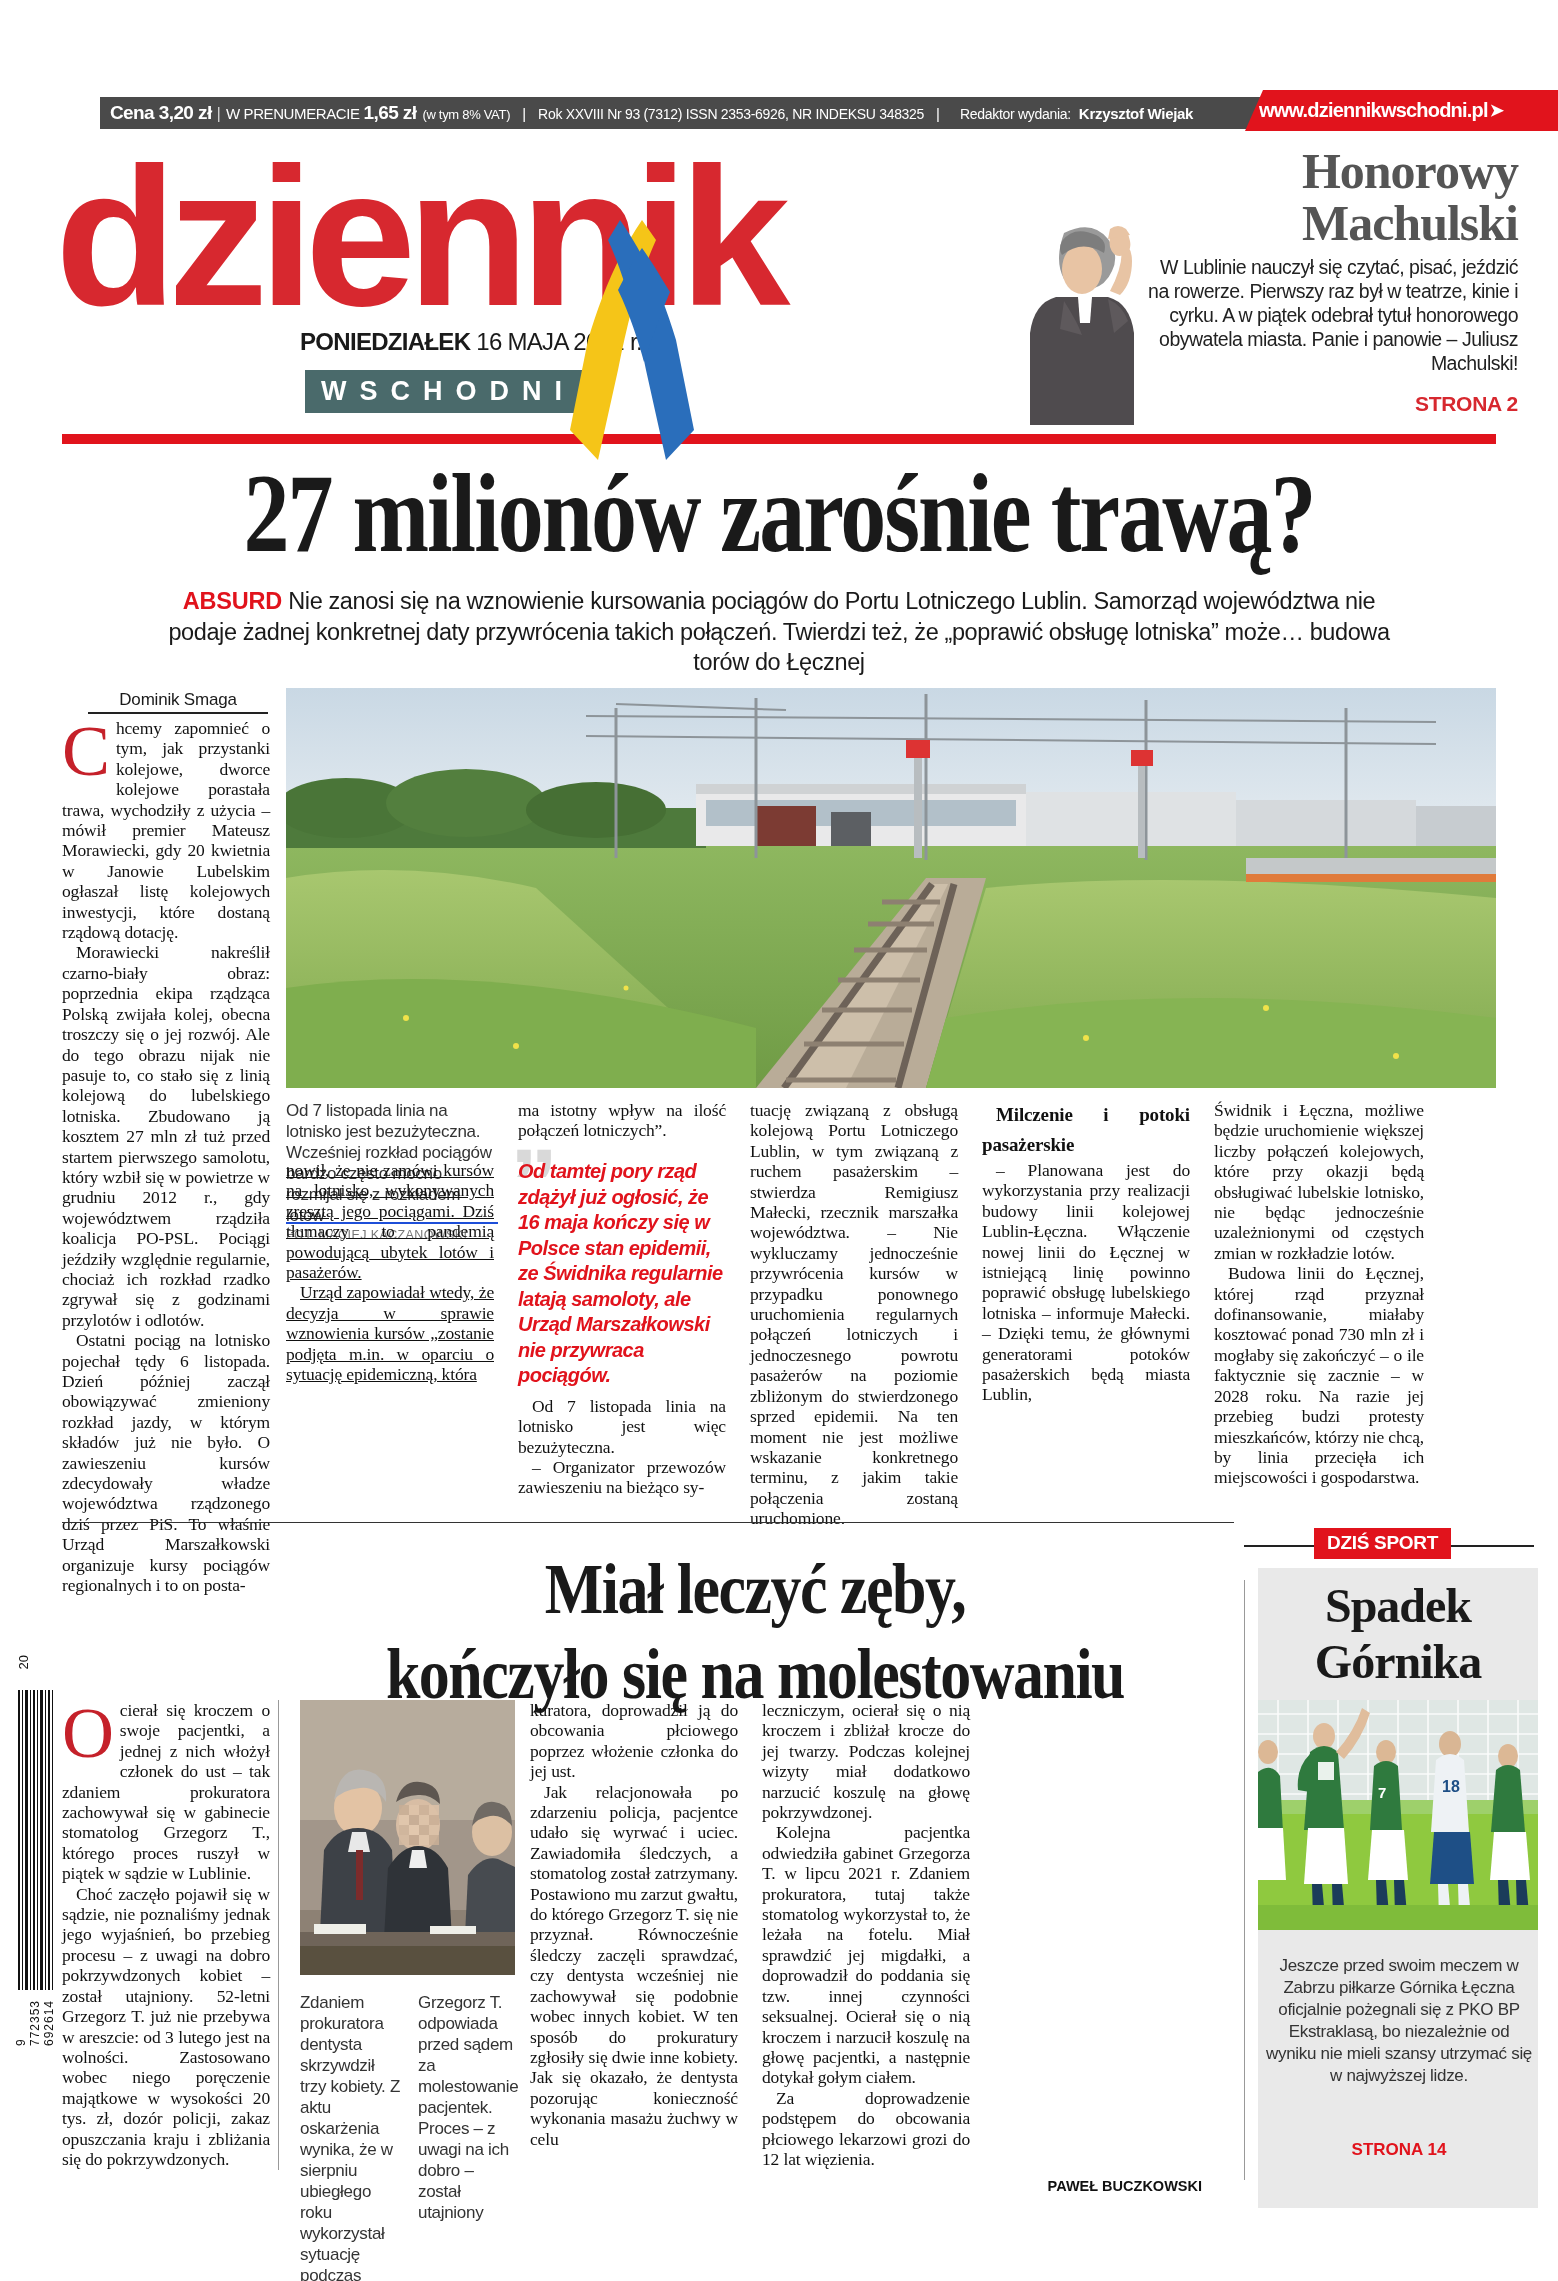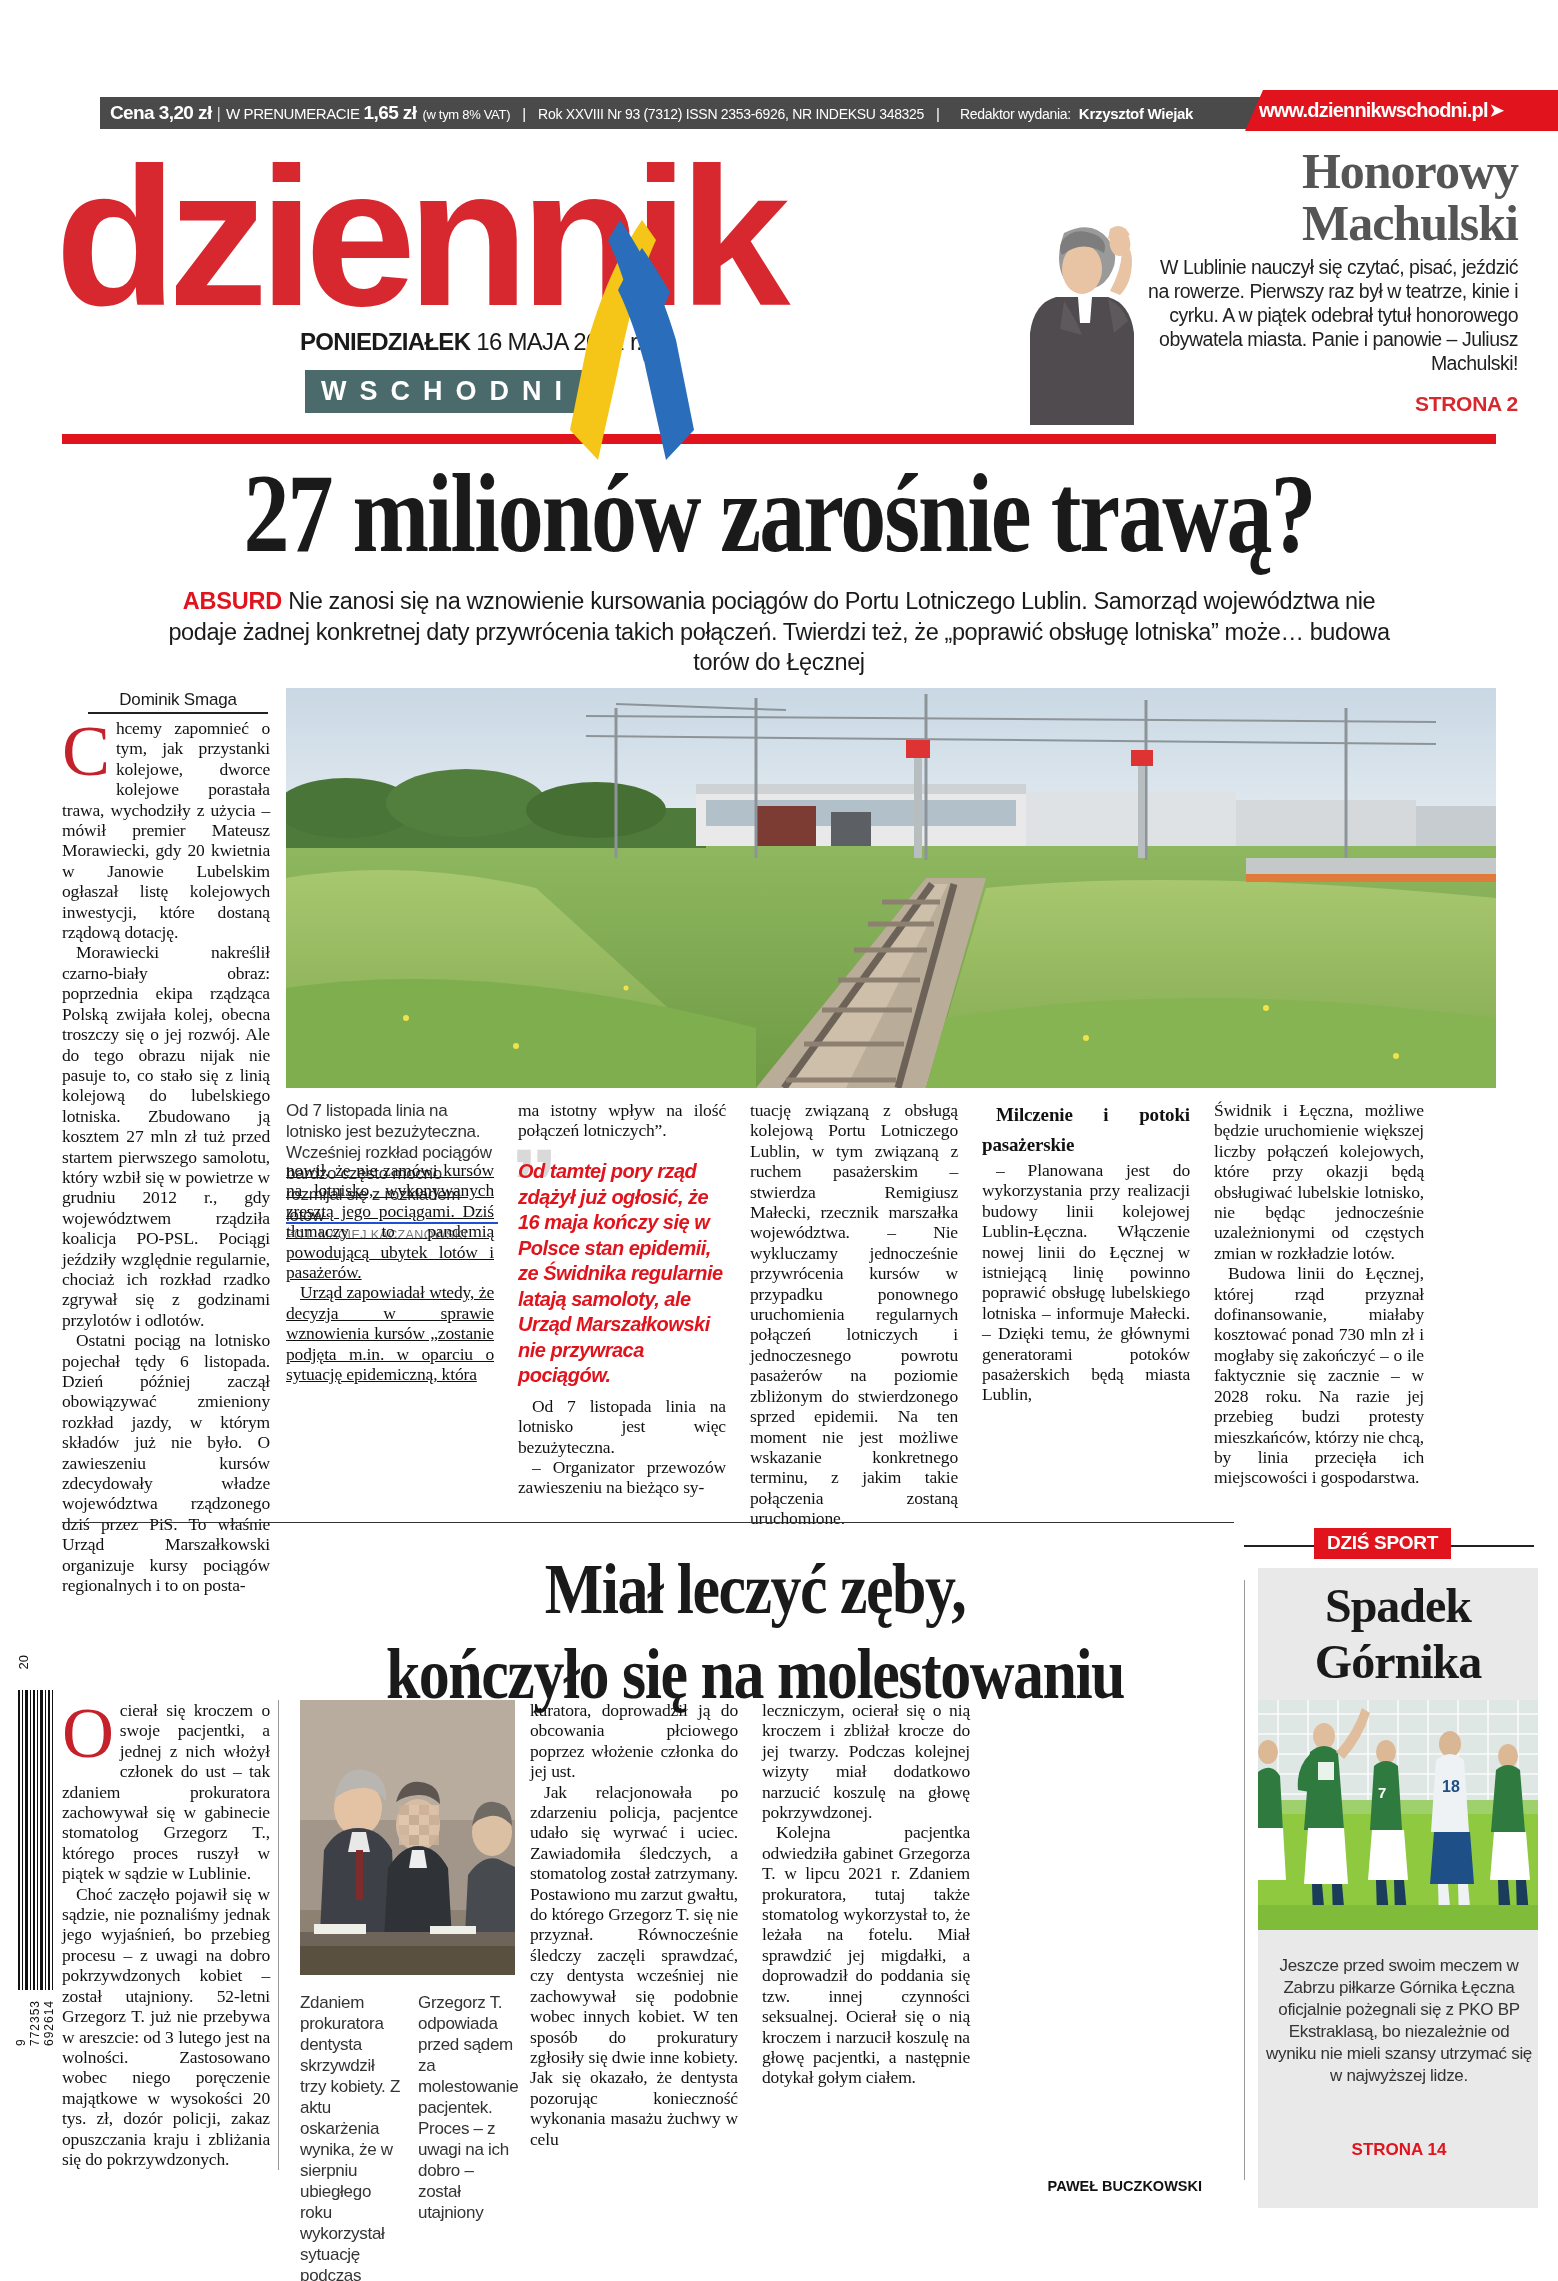--- a/index.html
+++ b/index.html
@@ -492,20 +492,21 @@
   <div class="a2cap" style="left:418px; top:1992px; width:100px;">Grzegorz T. odpowiada przed sądem za molestowanie pacjentek. Proces – z uwagi na ich dobro – został utajniony</div>
 
   <div class="col" id="a2c3">
     <p class="noind">kuratora, doprowadził ją do obcowania płciowego poprzez włożenie członka do jej ust.</p>
     <p>Jak relacjonowała po zdarzeniu policja, pacjentce udało się wyrwać i uciec. Zawiadomiła śledczych, a stomatolog został zatrzymany. Postawiono mu zarzut gwałtu, do którego Grzegorz T. się nie przyznał. Równocześnie śledczy zaczęli sprawdzać, czy dentysta wcześniej nie zachowywał się podobnie wobec innych kobiet. W ten sposób do prokuratury zgłosiły się dwie inne kobiety. Jak się okazało, że dentysta pozorując konieczność wykonania masażu żuchwy w celu</p>
   </div>
 
   <div class="col" id="a2c4">
     <p class="noind">leczniczym, ocierał się o nią kroczem i zbliżał krocze do jej twarzy. Podczas kolejnej wizyty miał dodatkowo narzucić koszulę na głowę pokrzywdzonej.</p>
     <p>Kolejna pacjentka odwiedziła gabinet Grzegorza T. w lipcu 2021 r. Zdaniem prokuratora, tutaj także stomatolog wykorzystał to, że leżała na fotelu. Miał sprawdzić jej migdałki, a doprowadził do poddania się tzw. innej czynności seksualnej. Ocierał się o nią kroczem i narzucił koszulę na głowę pacjentki, a następnie dotykał gołym ciałem.</p>
+    <p>Za doprowadzenie podstępem do obcowania płciowego lekarzowi grozi do 12 lat więzienia.</p>
   </div>
 
   <div class="a2-author">PAWEŁ BUCZKOWSKI</div>
 
   <div class="sport-rule"></div>
   <div class="sport-tag">DZIŚ SPORT</div>
   <div class="sport-box"></div>
   <div class="sport-head">
     <span>Spadek</span><br>
     <span>Górnika</span>

